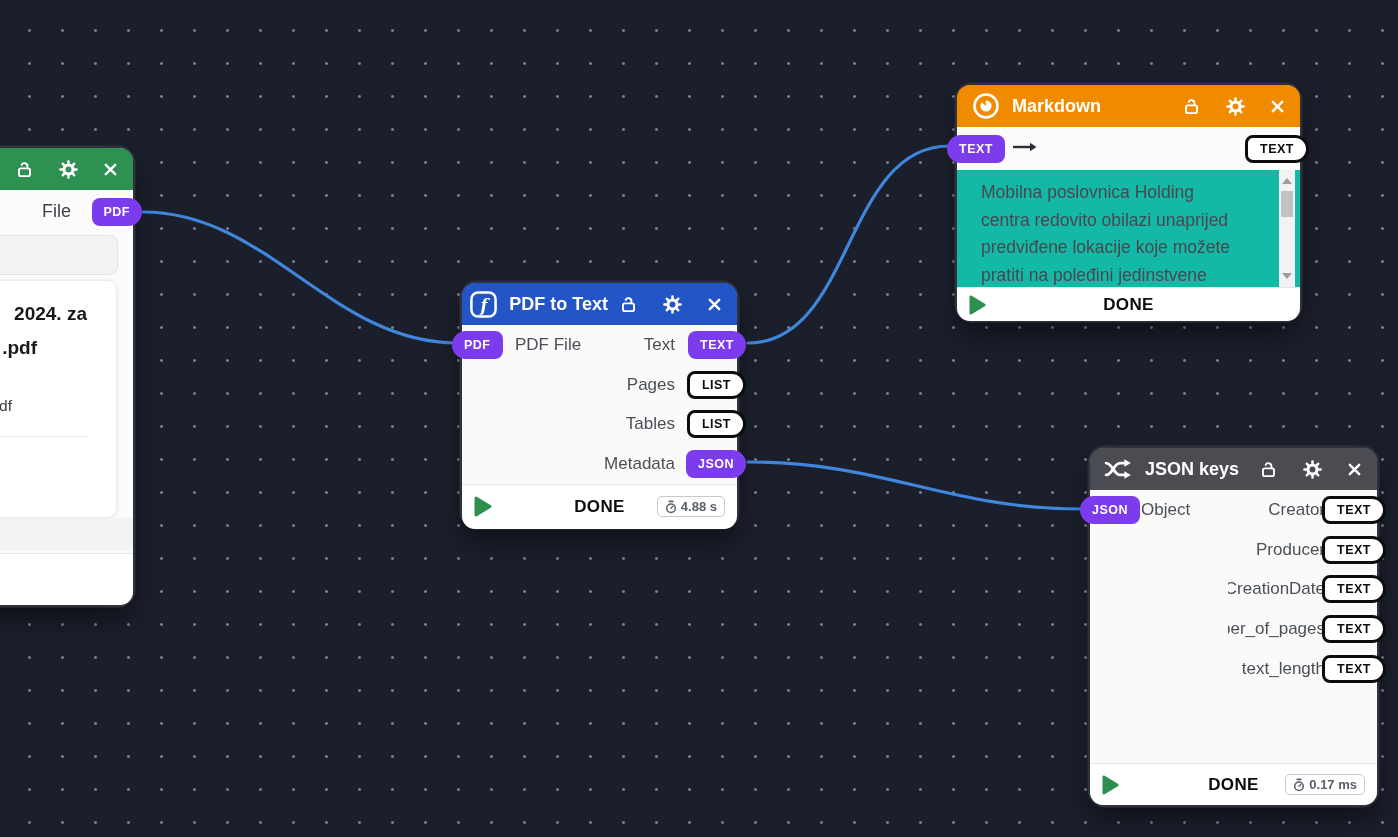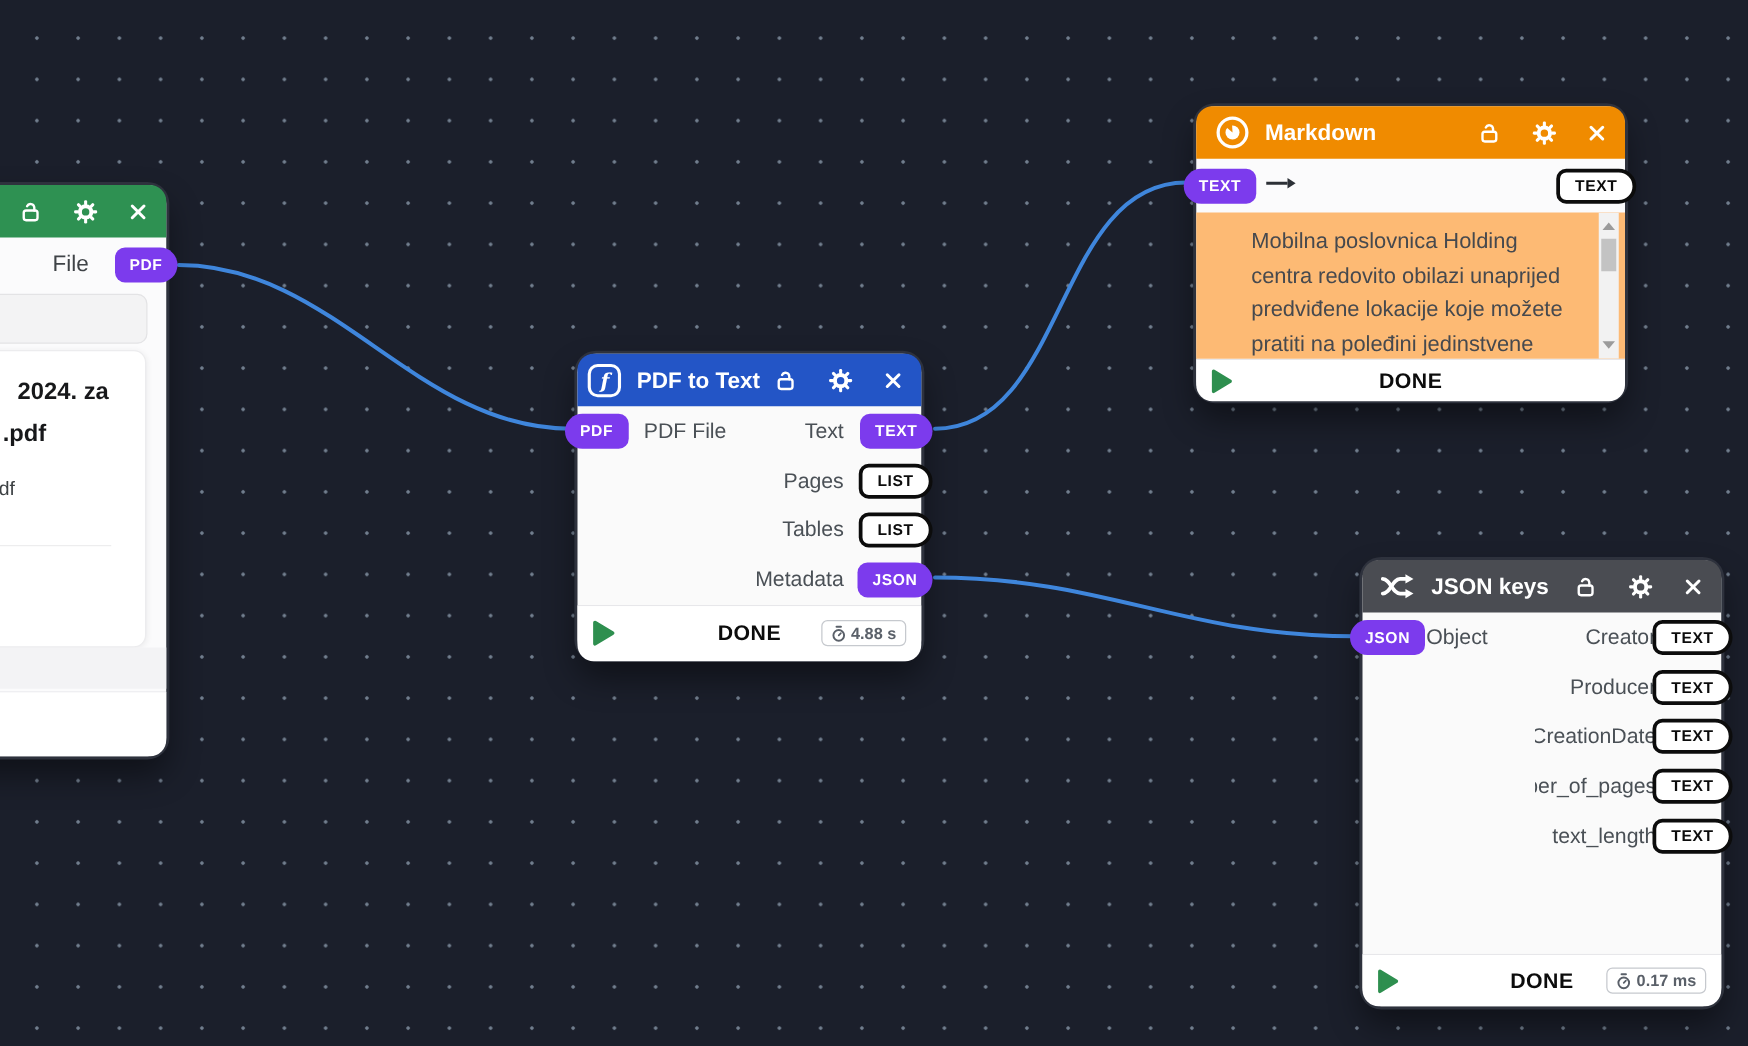--- a/index.html
+++ b/index.html
@@ -88,22 +88,22 @@
   #node-p2t .rows{height:159px;padding-top:0;}
   #node-p2t .in-lbl{margin-left:53px;}
   #node-p2t .out-lbl{margin-left:auto;margin-right:62px;}
   #node-p2t .node-footer{height:43.5px;}
 
   
   #node-md{left:957px;top:85px;width:343px;height:235px;background:#fbfbfc;}
   #md-ports{position:relative;height:43px;}
   #md-arrow{position:absolute;left:55px;top:50%;transform:translateY(-50%);}
   #md-content{
-    position:relative;height:117px;background:#fdba74;overflow:hidden;
-    padding:9px 60px 0 44px;box-sizing:border-box;
+    position:relative;height:117px;background:#14b8a6;overflow:hidden;
+    padding:9px 60px 0 24px;box-sizing:border-box;
   }
   .md-line{height:27.5px;line-height:27.5px;font-size:17.5px;color:#46494e;white-space:nowrap;}
   #md-scrollbar{position:absolute;right:5px;top:0;bottom:0;width:16px;background:#f2f2f2;}
   .sb-arrow{position:absolute;left:50%;transform:translateX(-50%);width:0;height:0;
     border-left:5px solid transparent;border-right:5px solid transparent;cursor:pointer;}
   #sb-up{top:8px;border-bottom:6px solid #9b9b9b;}
   #sb-down{bottom:8px;border-top:6px solid #9b9b9b;}
   #sb-thumb{position:absolute;top:21px;left:2px;width:12px;height:26px;background:#c3c3c3;cursor:grab;}
   #node-md .node-footer{height:33px;border-radius:0 0 13px 13px;}
 
@@ -168,21 +168,21 @@
   <div id="file-row">
     <span class="lbl">File</span>
     <span class="port purple out">PDF</span>
   </div>
 
   <div id="file-gray-box"></div>
 
   <div id="file-card">
     <div class="file-card-line" style="top:22px;right:29px;">2024. za</div>
     <div class="file-card-line" style="top:56px;right:79px;">.pdf</div>
-    <div id="file-card-sub" style="top:102px;right:104px;margin-left:35px;">df</div>
+    <div id="file-card-sub" style="top:116px;right:104px;margin-left:35px;">df</div>
     <div id="file-card-divider"></div>
   </div>
 
   <div id="file-gray-strip"></div>
   <div class="node-footer"></div>
 </div>
 
 <div class="node" id="node-p2t">
   <div class="node-header hdr-blue">
     <span class="hicon">

